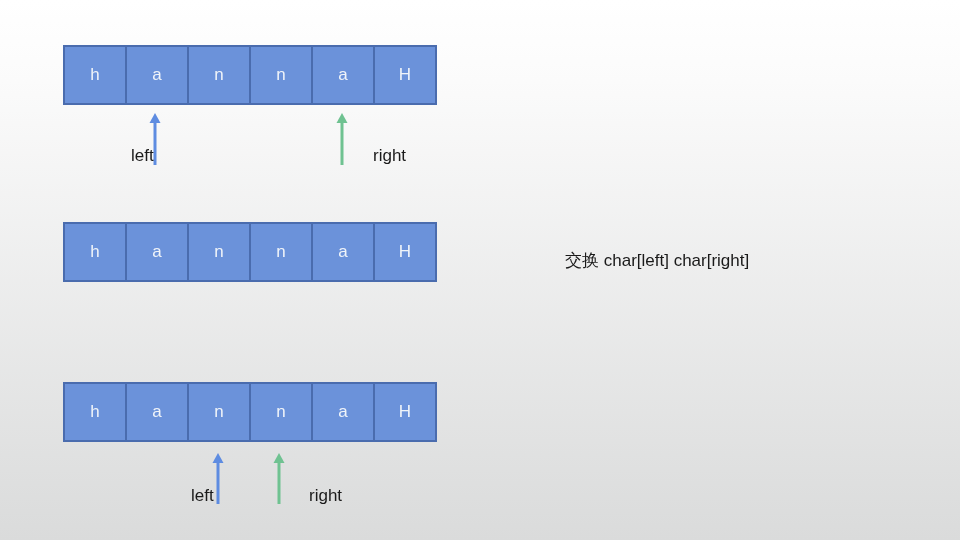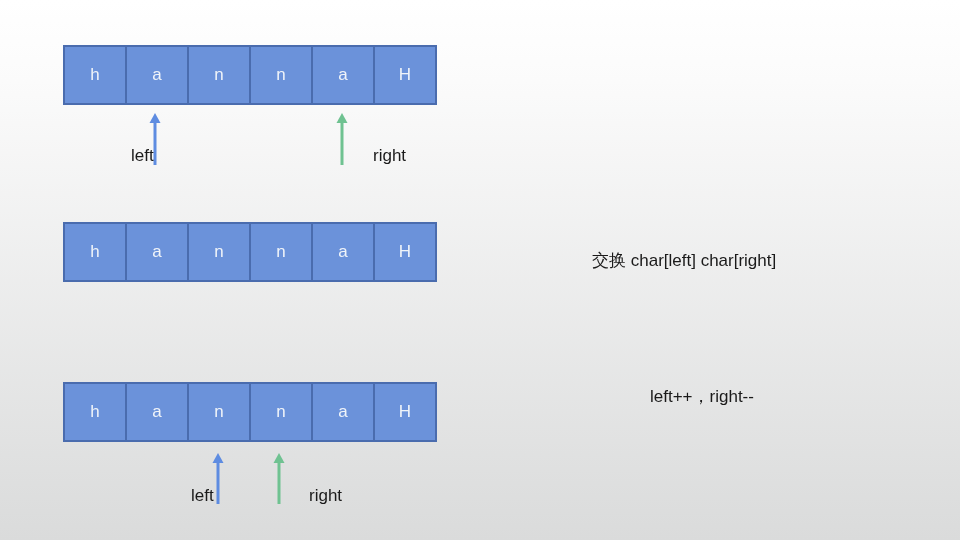--- a/index.html
+++ b/index.html
@@ -21,21 +21,20 @@
   .cell:first-child{border-left:none;}
   .arrow{position:absolute;}
   .ptr-label{
     position:absolute;color:#1a1a1a;font-size:17px;line-height:20px;
     white-space:nowrap;
     margin-left:16px;
   }
   .annotation{
     position:absolute;color:#1a1a1a;font-size:17px;line-height:20px;
     white-space:nowrap;
-    margin-left:27px;
   }
   #array-1{left:63px;top:45px;}
   #array-2{left:63px;top:222px;}
   #array-3{left:63px;top:382px;}
   #r1-left-arrow{left:148px;top:112px;}
   #r1-right-arrow{left:335px;top:112px;}
   #r1-left-label{left:115px;top:146px;}
   #r1-right-label{left:357px;top:146px;}
   #swap-annotation{left:565px;top:251px;}
   #incr-annotation{left:623px;top:387px;}
@@ -83,21 +82,20 @@
 
   <div class="array" id="array-3">
     <div class="cell">h</div>
     <div class="cell">a</div>
     <div class="cell">n</div>
     <div class="cell">n</div>
     <div class="cell">a</div>
     <div class="cell">H</div>
   </div>
 
-  <div class="annotation" id="incr-annotation">left++，right--</div>
 
   <svg class="arrow" id="r3-left-arrow" width="14" height="53" viewBox="0 0 14 53">
     <line x1="7" y1="52" x2="7" y2="9" stroke="#5e8ce1" stroke-width="3"></line>
     <path d="M7 1 L1.5 11 L12.5 11 Z" fill="#5e8ce1"></path>
   </svg>
   <div class="ptr-label" id="r3-left-label">left</div>
 
   <svg class="arrow" id="r3-right-arrow" width="14" height="53" viewBox="0 0 14 53">
     <line x1="7" y1="52" x2="7" y2="9" stroke="#6fc291" stroke-width="3"></line>
     <path d="M7 1 L1.5 11 L12.5 11 Z" fill="#6fc291"></path>

